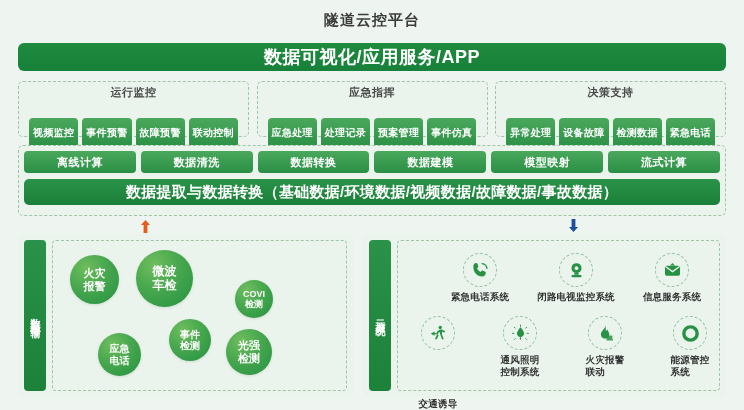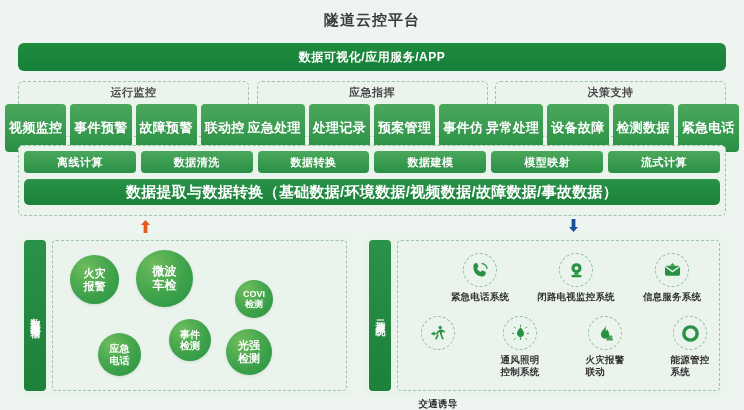--- a/index.html
+++ b/index.html
@@ -22,49 +22,49 @@
     font-size: 15px; font-weight: bold; color: #3c3c3c;
     letter-spacing: 1px;
   }
 
   
   .topbar {
     position: absolute; left: 18px; top: 43px;
     width: 708px; height: 28px;
     background: linear-gradient(180deg,#1f8b3d 0%,#17803a 100%);
     border-radius: 6px;
-    color: #fff; font-size: 12px; font-weight: bold;
+    color: #fff; font-size: 18px; font-weight: bold;
     display: flex; align-items: center; justify-content: center;
     letter-spacing: .5px;
   }
 
   
   .panel-row {
     position: absolute; left: 18px; top: 81px;
     width: 708px; height: 56px;
     display: flex; justify-content: space-between;
   }
   .panel {
     width: 231px; height: 56px;
     border: 1px dashed #9ec6a6;
     border-radius: 5px;
     background: #eaf3ec;
     display: flex; flex-direction: column; align-items: center;
     padding-top: 3px;
   }
   .panel-title {
     font-size: 11px; color: #4a4a4a; font-weight: bold;
-    margin-bottom: 4px; letter-spacing: .5px;
+    margin-bottom: 18px; letter-spacing: .5px;
   }
   .chip-row { display: flex; gap: 4px; }
   .chip {
     background: linear-gradient(180deg,#4aa85c 0%,#2a8f45 100%);
-    color: #fff; font-size: 13px; font-weight: bold;
+    color: #fff; font-size: 10px; font-weight: bold;
     border-radius: 4px;
-    padding: 15px 4px;
+    padding: 8px 4px;
     white-space: nowrap;
     letter-spacing: .3px;
   }
 
   
   .proc-wrap {
     position: absolute; left: 18px; top: 145px;
     width: 708px; height: 71px;
     border: 1px dashed #9ec6a6;
     border-radius: 5px;

